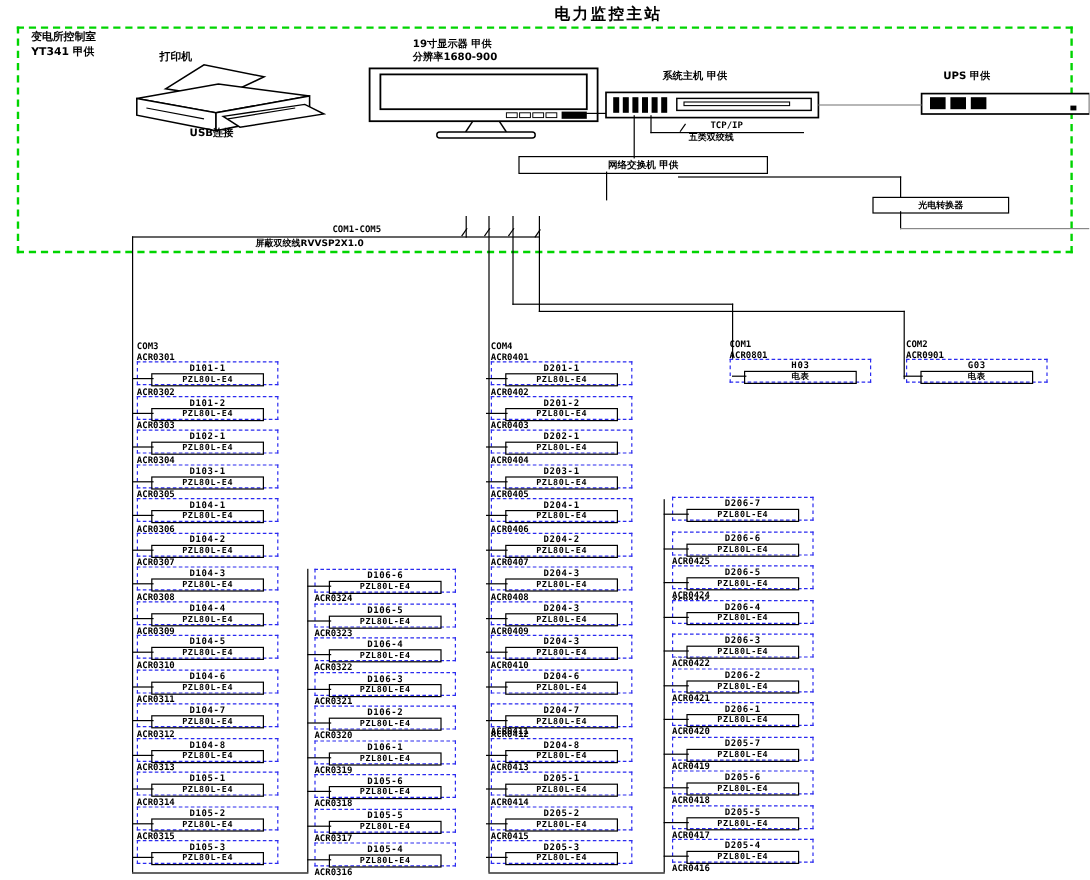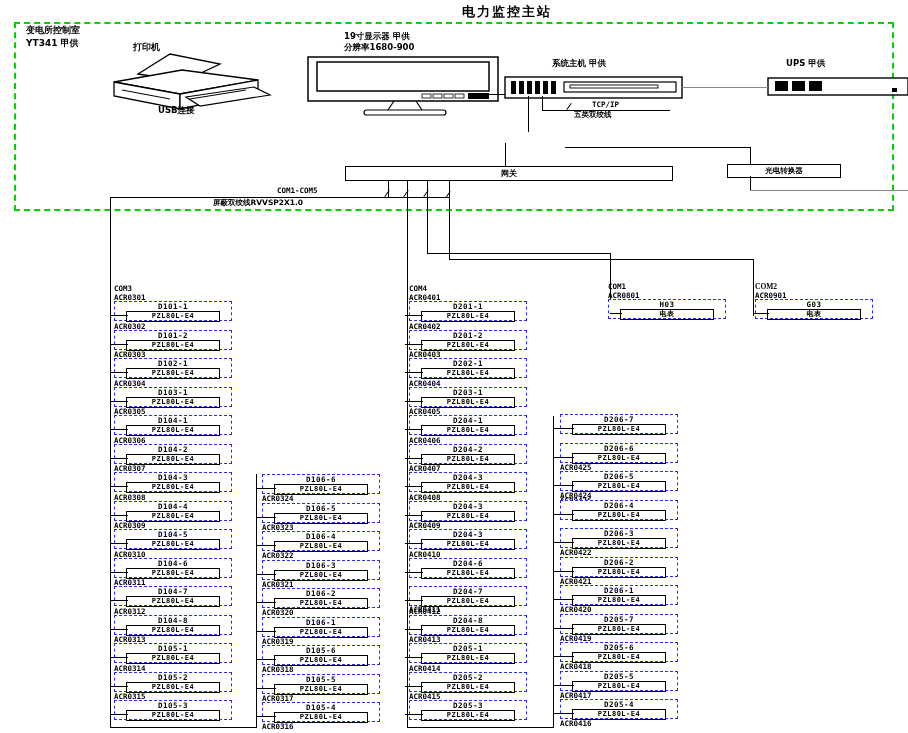--- a/index.html
+++ b/index.html
@@ -81,22 +81,22 @@
     <rect x="2" y="4" width="140" height="17" fill="#fff" stroke="#000" stroke-width="1.4"></rect>
     <rect x="9" y="7" width="13" height="10" fill="#000"></rect>
     <rect x="26" y="7" width="13" height="10" fill="#000"></rect>
     <rect x="43" y="7" width="13" height="10" fill="#000"></rect>
     <rect x="126" y="14" width="5" height="4" fill="#000"></rect>
   </svg>
 
   <div class="t m" style="left:592px;top:100px;font-size:7.5px">TCP/IP</div>
   <div class="t" style="left:574px;top:110px;font-size:7.5px">五类双绞线</div>
 
-
-  <div class="box" style="left:345px;top:166px;width:326px;height:13px;font-size:8px;line-height:13px">网关</div>
+  <div class="box" style="left:432px;top:130px;width:206px;height:13px;font-size:8px;line-height:13px">网络交换机 甲供</div>
+
 
   <div class="box" style="left:727px;top:164px;width:112px;height:12px;font-size:7.5px;line-height:12px">光电转换器</div>
 
   <div class="t m" style="left:277px;top:186px;font-size:7.5px">COM1-COM5</div>
   <div class="t" style="left:213px;top:198px;font-size:7.5px">屏蔽双绞线RVVSP2X1.0</div>
 
   <div class="tick" style="left:383px;top:193px"></div>
   <div class="tick" style="left:402px;top:193px"></div>
   <div class="tick" style="left:422px;top:193px"></div>
   <div class="tick" style="left:444px;top:194px"></div>
@@ -431,21 +431,21 @@
         <div class="md" style="">PZL80L-E4</div>
       </div>
       <div class="ln" style="left: 553px; top: 713px; width: 21px; height: 1px;"></div>
       <div class="port" style="left: 608px; top: 282px;">COM1</div>
       <div class="acr" style="left: 608px; top: 291px;">ACR0801</div>
       <div class="unit" style="left: 608px; top: 299px;">
         <div class="dv" style="">H03</div>
         <div class="md" style="">电表</div>
       </div>
       <div class="ln" style="left: 610px; top: 313px; width: 12px; height: 1px;"></div>
-      <div class="port" style="left: 755px; top: 282px; font-family: Liberation Serif, serif;">COM2</div>
+      <div class="port" style="left: 755px; top: 282px;">COM2</div>
       <div class="acr" style="left: 755px; top: 291px;">ACR0901</div>
       <div class="unit" style="left: 755px; top: 299px;">
         <div class="dv" style="">G03</div>
         <div class="md" style="">电表</div>
       </div>
       <div class="ln" style="left: 753px; top: 313px; width: 16px; height: 1px;"></div>
     </div>
 </div>
 
 </body></html>

